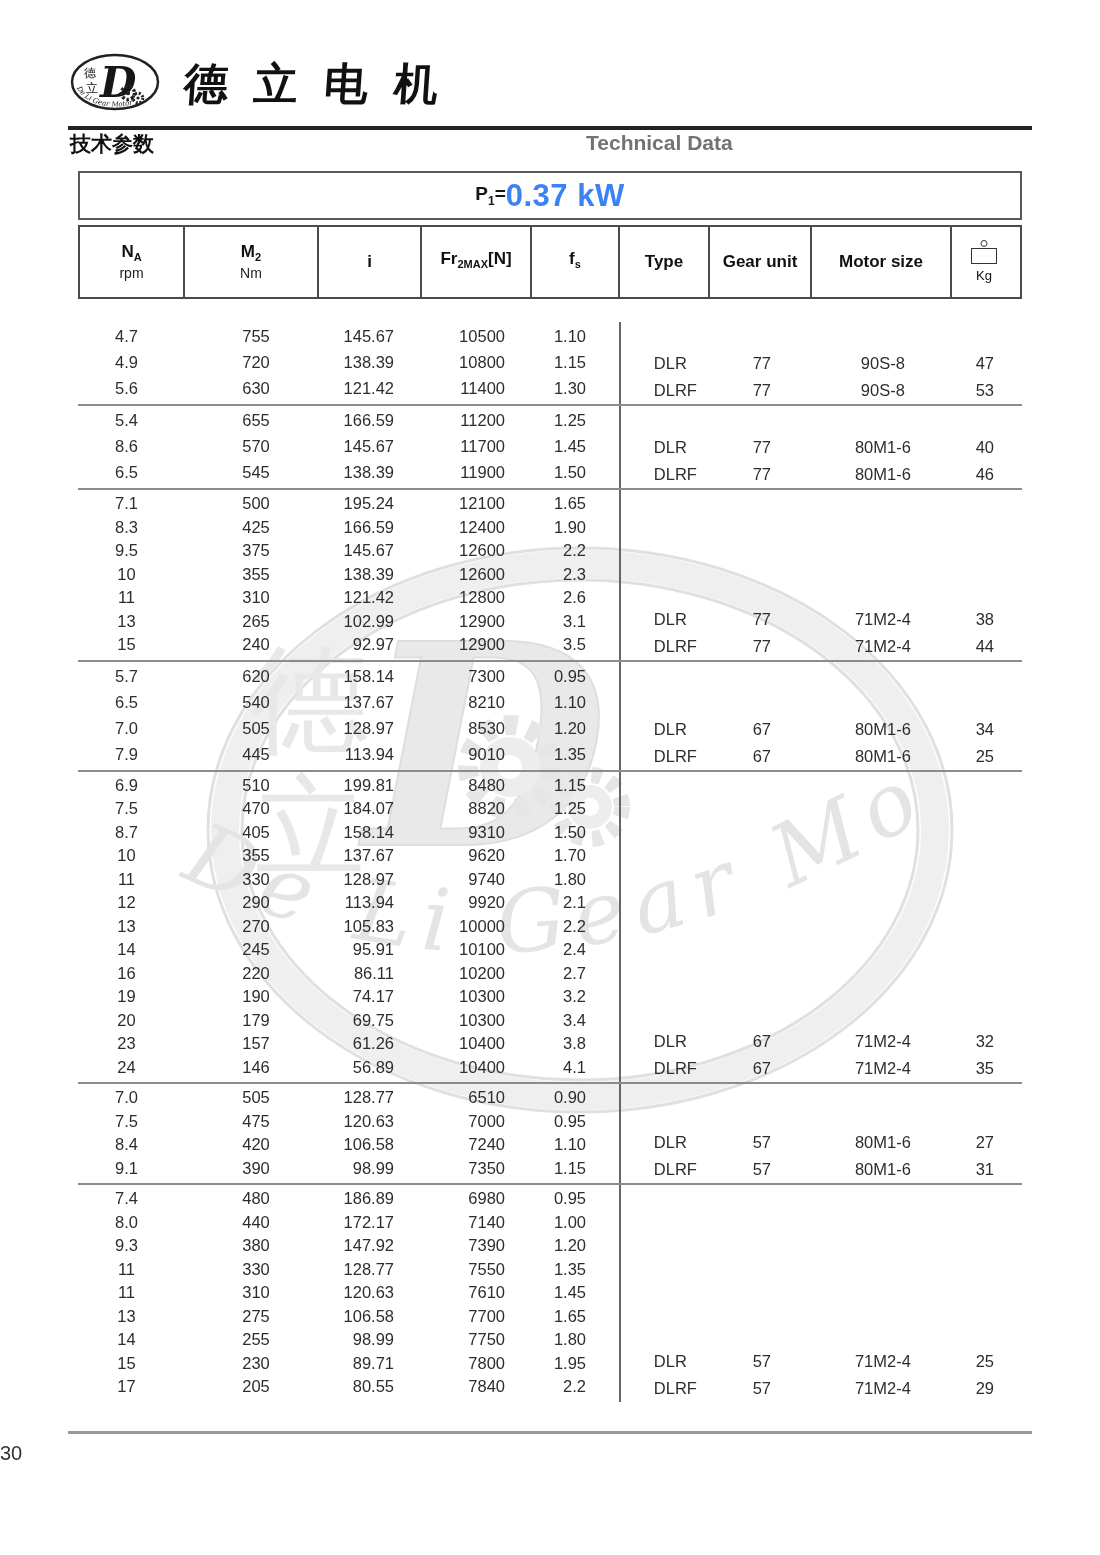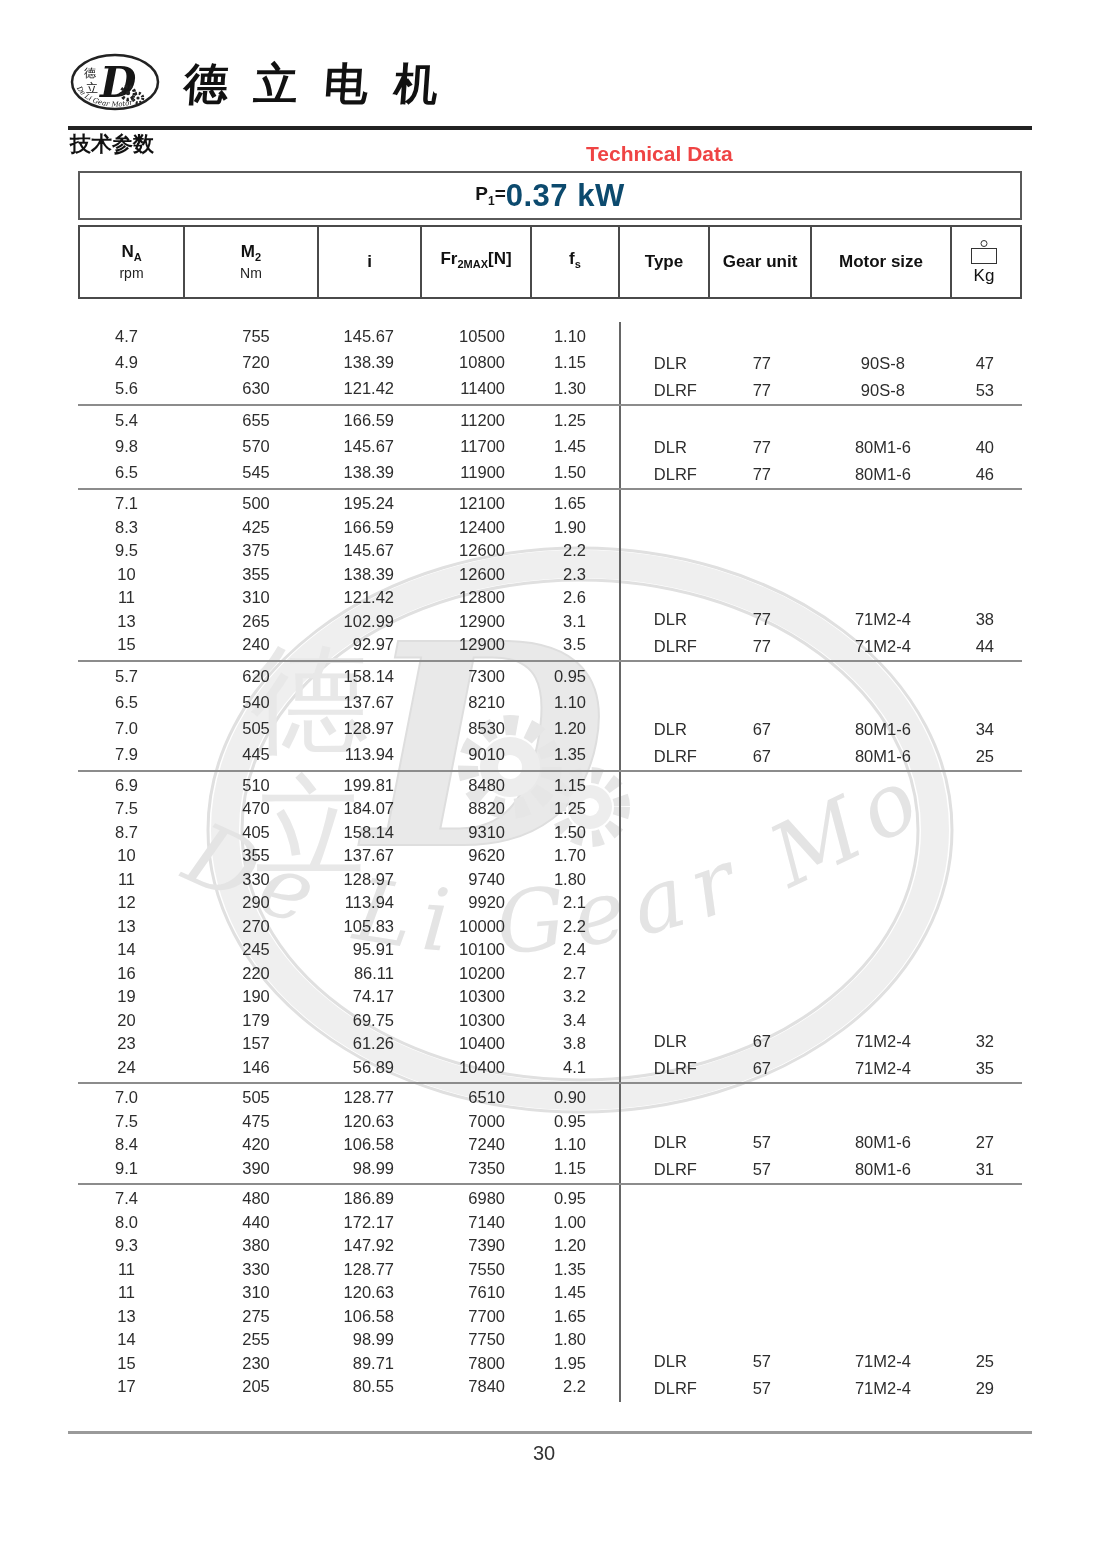--- a/index.html
+++ b/index.html
@@ -14,30 +14,30 @@
   .brand-row { display:flex; align-items:center; height:64px; }
   .brand-name {
     margin-left:22px; font-family:"DejaVu Serif", serif; font-weight:bold;
     font-size:44px; letter-spacing:26px; color:#111; line-height:1;
     transform:skewX(-4deg);
   }
   .top-rule { margin-top:10px; height:4px; background:#222; }
 
   .section-row { position:relative; height:28px; }
   .section-cn { position:absolute; left:2px; top:0; font-size:21px; font-weight:bold; color:#111; }
-  .section-en { position:absolute; left:518px; top:12px; font-size:21px; font-weight:bold; color:#ef4444; }
+  .section-en { position:absolute; left:518px; top:1px; font-size:21px; font-weight:bold; color:#737373; }
 
   
   .title-box {
     margin:13px 0 0 10px; width:944px; height:49px; border:2px solid #5a5a5a;
     box-sizing:border-box; display:flex; align-items:center; justify-content:center;
   }
   .p-small { font-size:19px; font-weight:bold; color:#151515; }
   .p-small sub { font-size:12px; }
-  .p-big { font-size:31px; font-weight:bold; color:#0c4a6e; letter-spacing:0.5px; }
+  .p-big { font-size:31px; font-weight:bold; color:#3b82f6; letter-spacing:0.5px; }
 
   
   .thead {
     margin:5px 0 0 10px; width:944px; height:74px; border:2px solid #4a4a4a;
     box-sizing:border-box; display:grid;
     grid-template-columns:105px 134px 103px 110px 88px 90px 102px 140px 64px;
   }
   .th {
     border-right:2px solid #4a4a4a; box-sizing:border-box;
     display:flex; flex-direction:column; align-items:center; justify-content:center;
@@ -45,21 +45,21 @@
   }
   .th:last-child { border-right:none; }
   .th-main { font-size:17px; font-weight:bold; line-height:18px; }
   .th-main sub { font-size:11px; font-weight:bold; }
   .th-unit { font-size:14px; line-height:15px; color:#222; }
   .weight-icon { position:relative; width:26px; height:16px; border:1.5px solid #333; box-sizing:border-box; margin-top:9px; }
   .weight-icon::before {
     content:""; position:absolute; left:50%; top:-9px; transform:translateX(-50%);
     width:5px; height:5px; border:1.5px solid #333; border-radius:50%;
   }
-  .kg-label { font-size:17px; line-height:19px; margin-top:2px; }
+  .kg-label { font-size:13px; line-height:19px; margin-top:2px; }
 
   
   .tbody { margin:23px 0 0 10px; width:944px; }
   .group { display:flex; border-bottom:2.5px solid #8c8c8c; }
   .group:last-child { border-bottom:none; }
   .g-left { width:542px; padding:2px 0 3px 0; }
   .group.tall .g-left { padding:1px 0 3px 0; }
   .g-right { width:402px; box-sizing:content-box; border-left:2px solid #666;
              display:flex; flex-direction:column; justify-content:flex-end; }
   .row { display:flex; height:23.5px; line-height:23.5px; }
@@ -71,21 +71,21 @@
   .c-fr { width:110px; text-align:right; padding-right:25px; }
   .c-fs { width:88px;  text-align:right; padding-right:32px; }
   .type-row { display:flex; height:27px; line-height:27px; }
   .c-type  { width:90px;  text-align:left; padding-left:33px; }
   .c-gear  { width:102px; text-align:center; }
   .c-motor { width:140px; text-align:center; }
   .c-kg    { width:64px;  text-align:center; }
 
   
   .footer-rule { position:absolute; left:68px; top:1431px; width:964px; height:3px; background:#9a9a9a; z-index:1; }
-  .page-number { position:absolute; left:0; top:1442px; width:1088px; text-align:center;
+  .page-number { position:absolute; left:0; top:1442px; width:1088px; 
                  font-size:20px; color:#333; z-index:1; }
 </style>
 </head>
 <body>
 
 <div class="page">
 
   <svg class="wm" width="810" height="570" viewBox="0 0 810 570">
     <ellipse cx="430" cy="285" rx="372" ry="282" fill="none" stroke="#e0e0e0" stroke-width="3"></ellipse>
     <ellipse cx="430" cy="285" rx="355" ry="266" fill="none" stroke="#efefef" stroke-width="28"></ellipse>
@@ -217,21 +217,21 @@
         <div class="group tall">
           <div class="g-left">
             <div class="row">
               <span class="c-na">5.4</span>
               <span class="c-m2">655</span>
               <span class="c-i">166.59</span>
               <span class="c-fr">11200</span>
               <span class="c-fs">1.25</span>
             </div>
             <div class="row">
-              <span class="c-na">9.8</span>
+              <span class="c-na">8.6</span>
               <span class="c-m2">570</span>
               <span class="c-i">145.67</span>
               <span class="c-fr">11700</span>
               <span class="c-fs">1.45</span>
             </div>
             <div class="row">
               <span class="c-na">6.5</span>
               <span class="c-m2">545</span>
               <span class="c-i">138.39</span>
               <span class="c-fr">11900</span>

